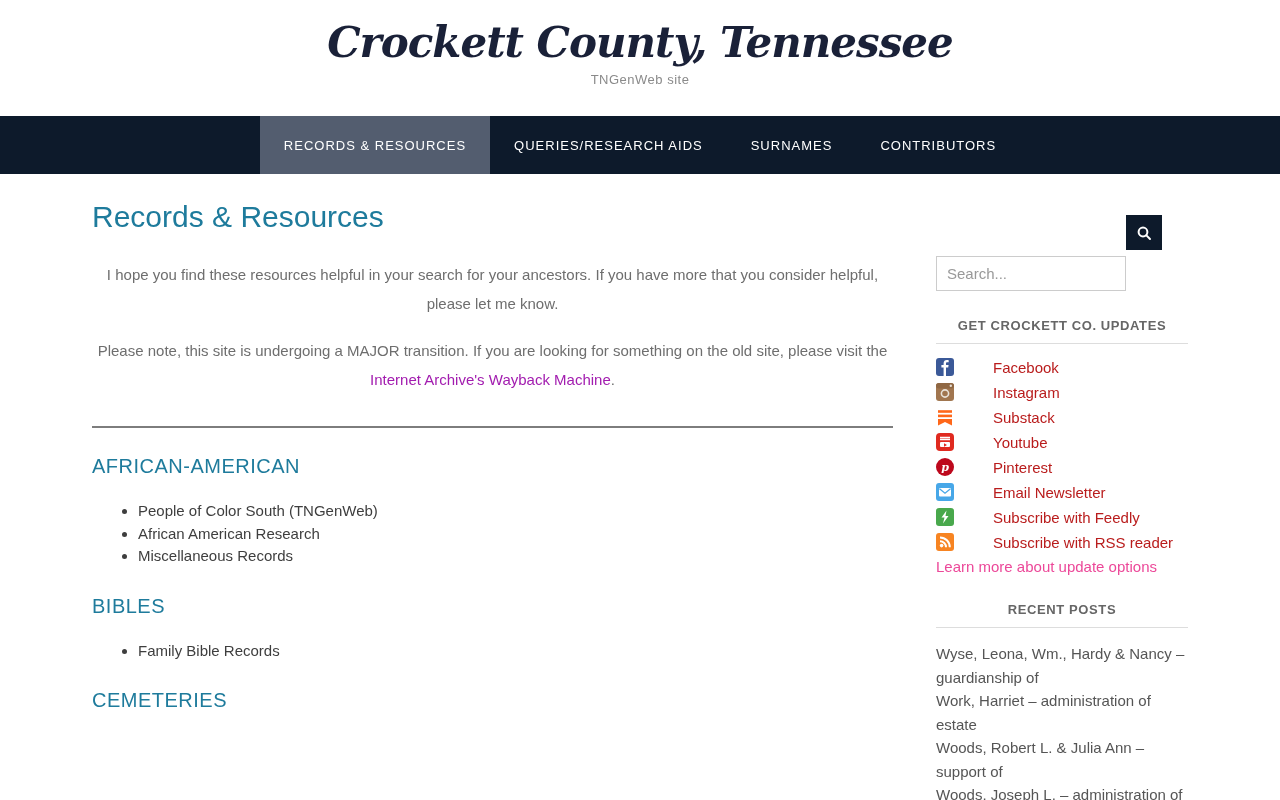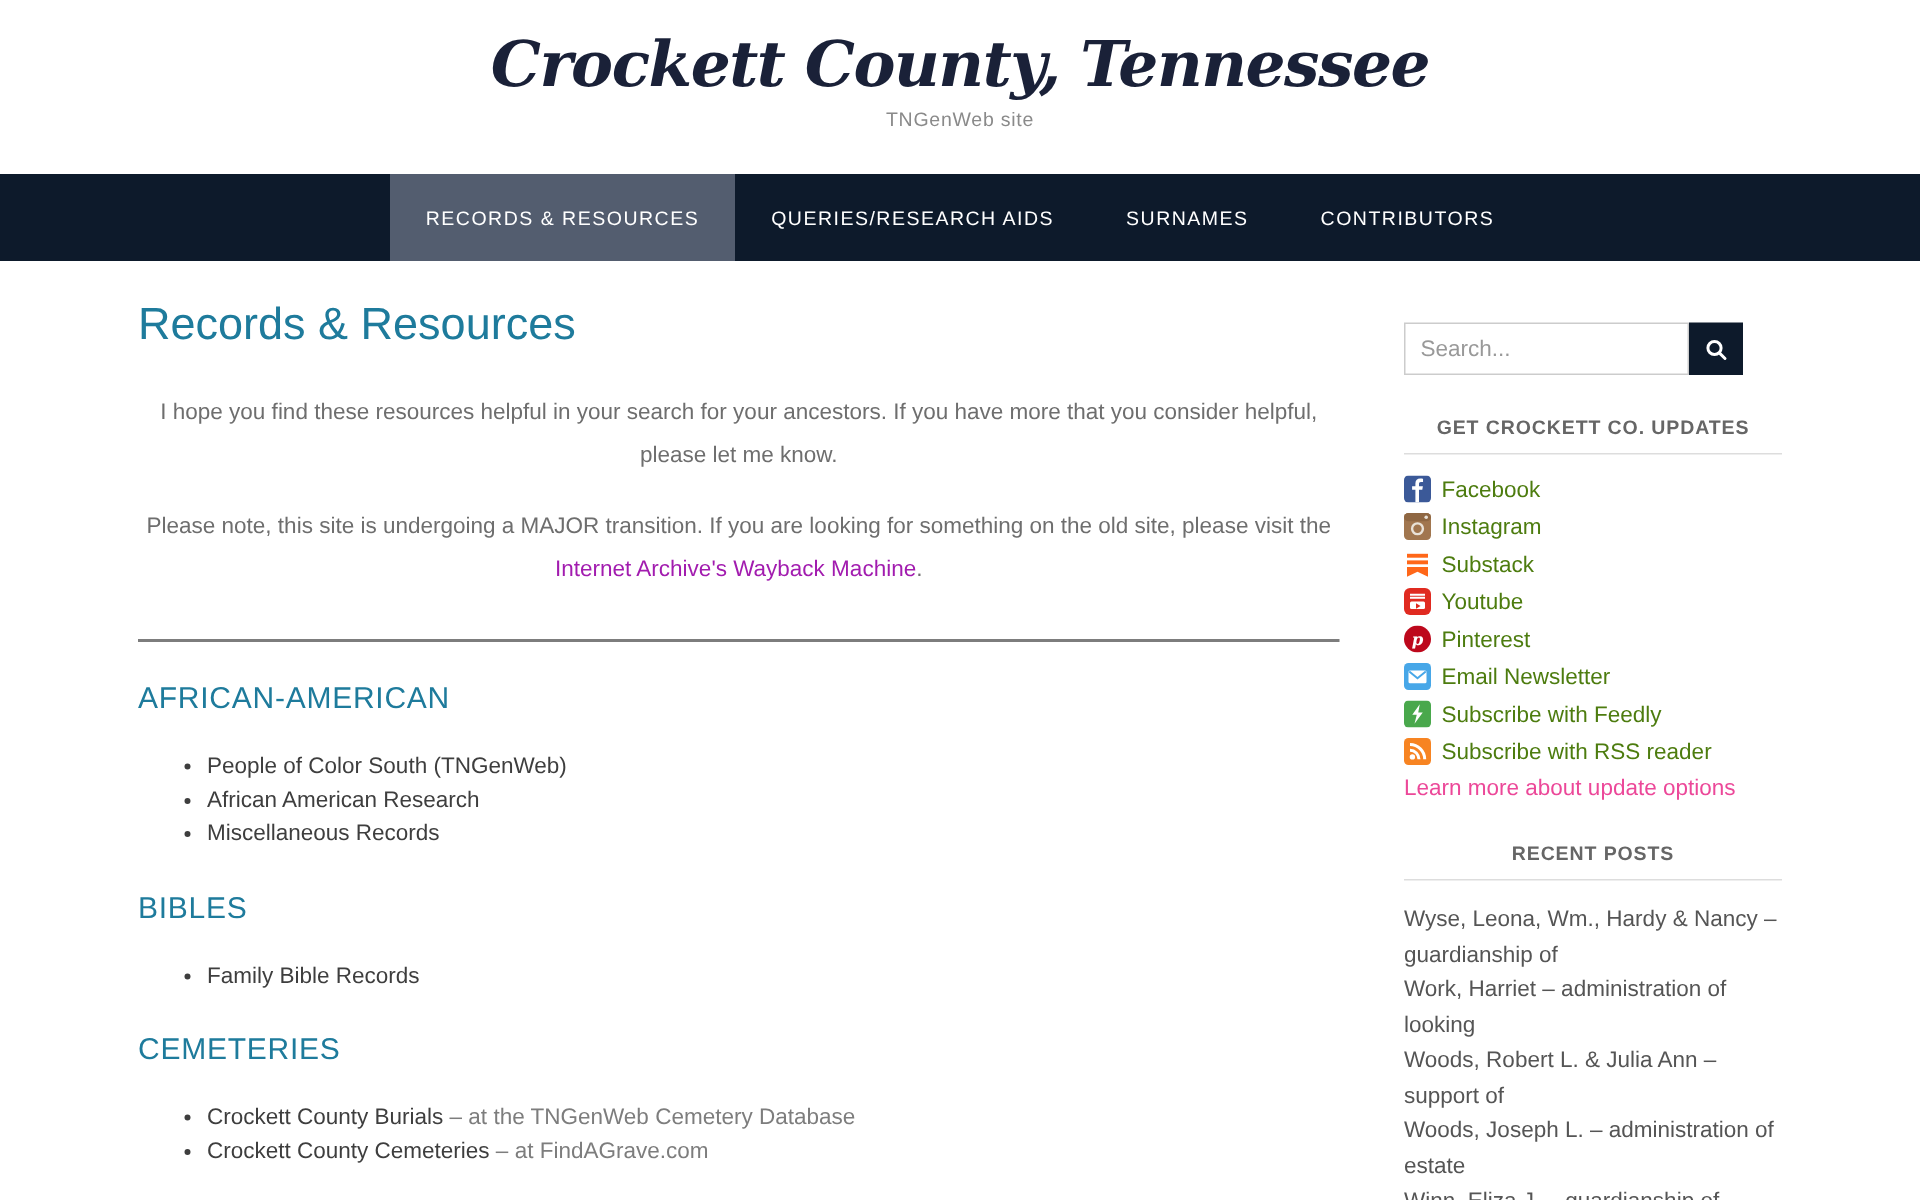--- a/index.html
+++ b/index.html
@@ -102,20 +102,21 @@
   .search-row { display: flex; width: 226px; margin-bottom: 27px; }
   .search-input {
     width: 190px;
     height: 35px;
     border: 1px solid #cccccc;
     padding: 0 10px;
     font-size: 15px;
     color: #555555;
     font-family: "Liberation Sans", sans-serif;
     outline: none;
+    margin-top: 41px;
   }
   .search-input::placeholder { color: #999999; }
   .search-button {
     width: 36px;
     height: 35px;
     background: #0d1a2b;
     border: none;
     display: flex;
     align-items: center;
     justify-content: center;
@@ -130,22 +131,23 @@
     border-bottom: 1px solid #dddddd;
     margin: 0 0 14px 0;
     text-align: center;
   }
   .social-list { margin: 0; padding: 0; list-style: none; }
   .social-item {
     display: flex;
     align-items: flex-end;
     margin-bottom: 7px;
     font-size: 15px;
-    color: #4d7c0f;
-    cursor: pointer;
+    color: #b91c1c;
+    cursor: pointer;
+    gap: 32px;
   }
   .social-icon {
     width: 18px; height: 18px;
     margin-right: 7px;
     flex: 0 0 18px;
     display: inline-flex;
   }
   .more-link {
     font-size: 15px;
     color: #ec4899;
@@ -193,24 +195,20 @@
       <li><span class="li-link">African American Research</span></li>
       <li><span class="li-link">Miscellaneous Records</span></li>
     </ul>
 
     <h2 class="section-heading">BIBLES</h2>
     <ul class="section-list">
       <li><span class="li-link">Family Bible Records</span></li>
     </ul>
 
     <h2 class="section-heading">CEMETERIES</h2>
-    <ul class="section-list">
-      <li><span class="li-link">Crockett County Burials</span><span class="li-gray"> – at the TNGenWeb Cemetery Database</span></li>
-      <li><span class="li-link">Crockett County Cemeteries</span><span class="li-gray"> – at FindAGrave.com</span></li>
-    </ul>
 
   </main>
 
   <aside class="sidebar">
 
     <div class="search-row">
       <input class="search-input" type="text" placeholder="Search..." style="">
       <button class="search-button">
         <span style="display:inline-flex;">
           <svg width="16" height="16" viewBox="0 0 16 16">
@@ -305,21 +303,21 @@
           <span>Subscribe with RSS reader</span>
         </li>
       </ul>
       <p class="more-link">Learn more about update options</p>
     </div>
 
     <div class="recent-widget">
       <h3 class="widget-heading">RECENT POSTS</h3>
       <div>
         <span class="post-link">Wyse, Leona, Wm., Hardy &amp; Nancy – guardianship of</span>
-        <span class="post-link">Work, Harriet – administration of looking</span>
+        <span class="post-link">Work, Harriet – administration of estate</span>
         <span class="post-link">Woods, Robert L. &amp; Julia Ann – support of</span>
         <span class="post-link">Woods, Joseph L. – administration of estate</span>
         <span class="post-link">Winn, Eliza J. – guardianship of</span>
       </div>
     </div>
 
   </aside>
 </div>
 
 </body></html>

